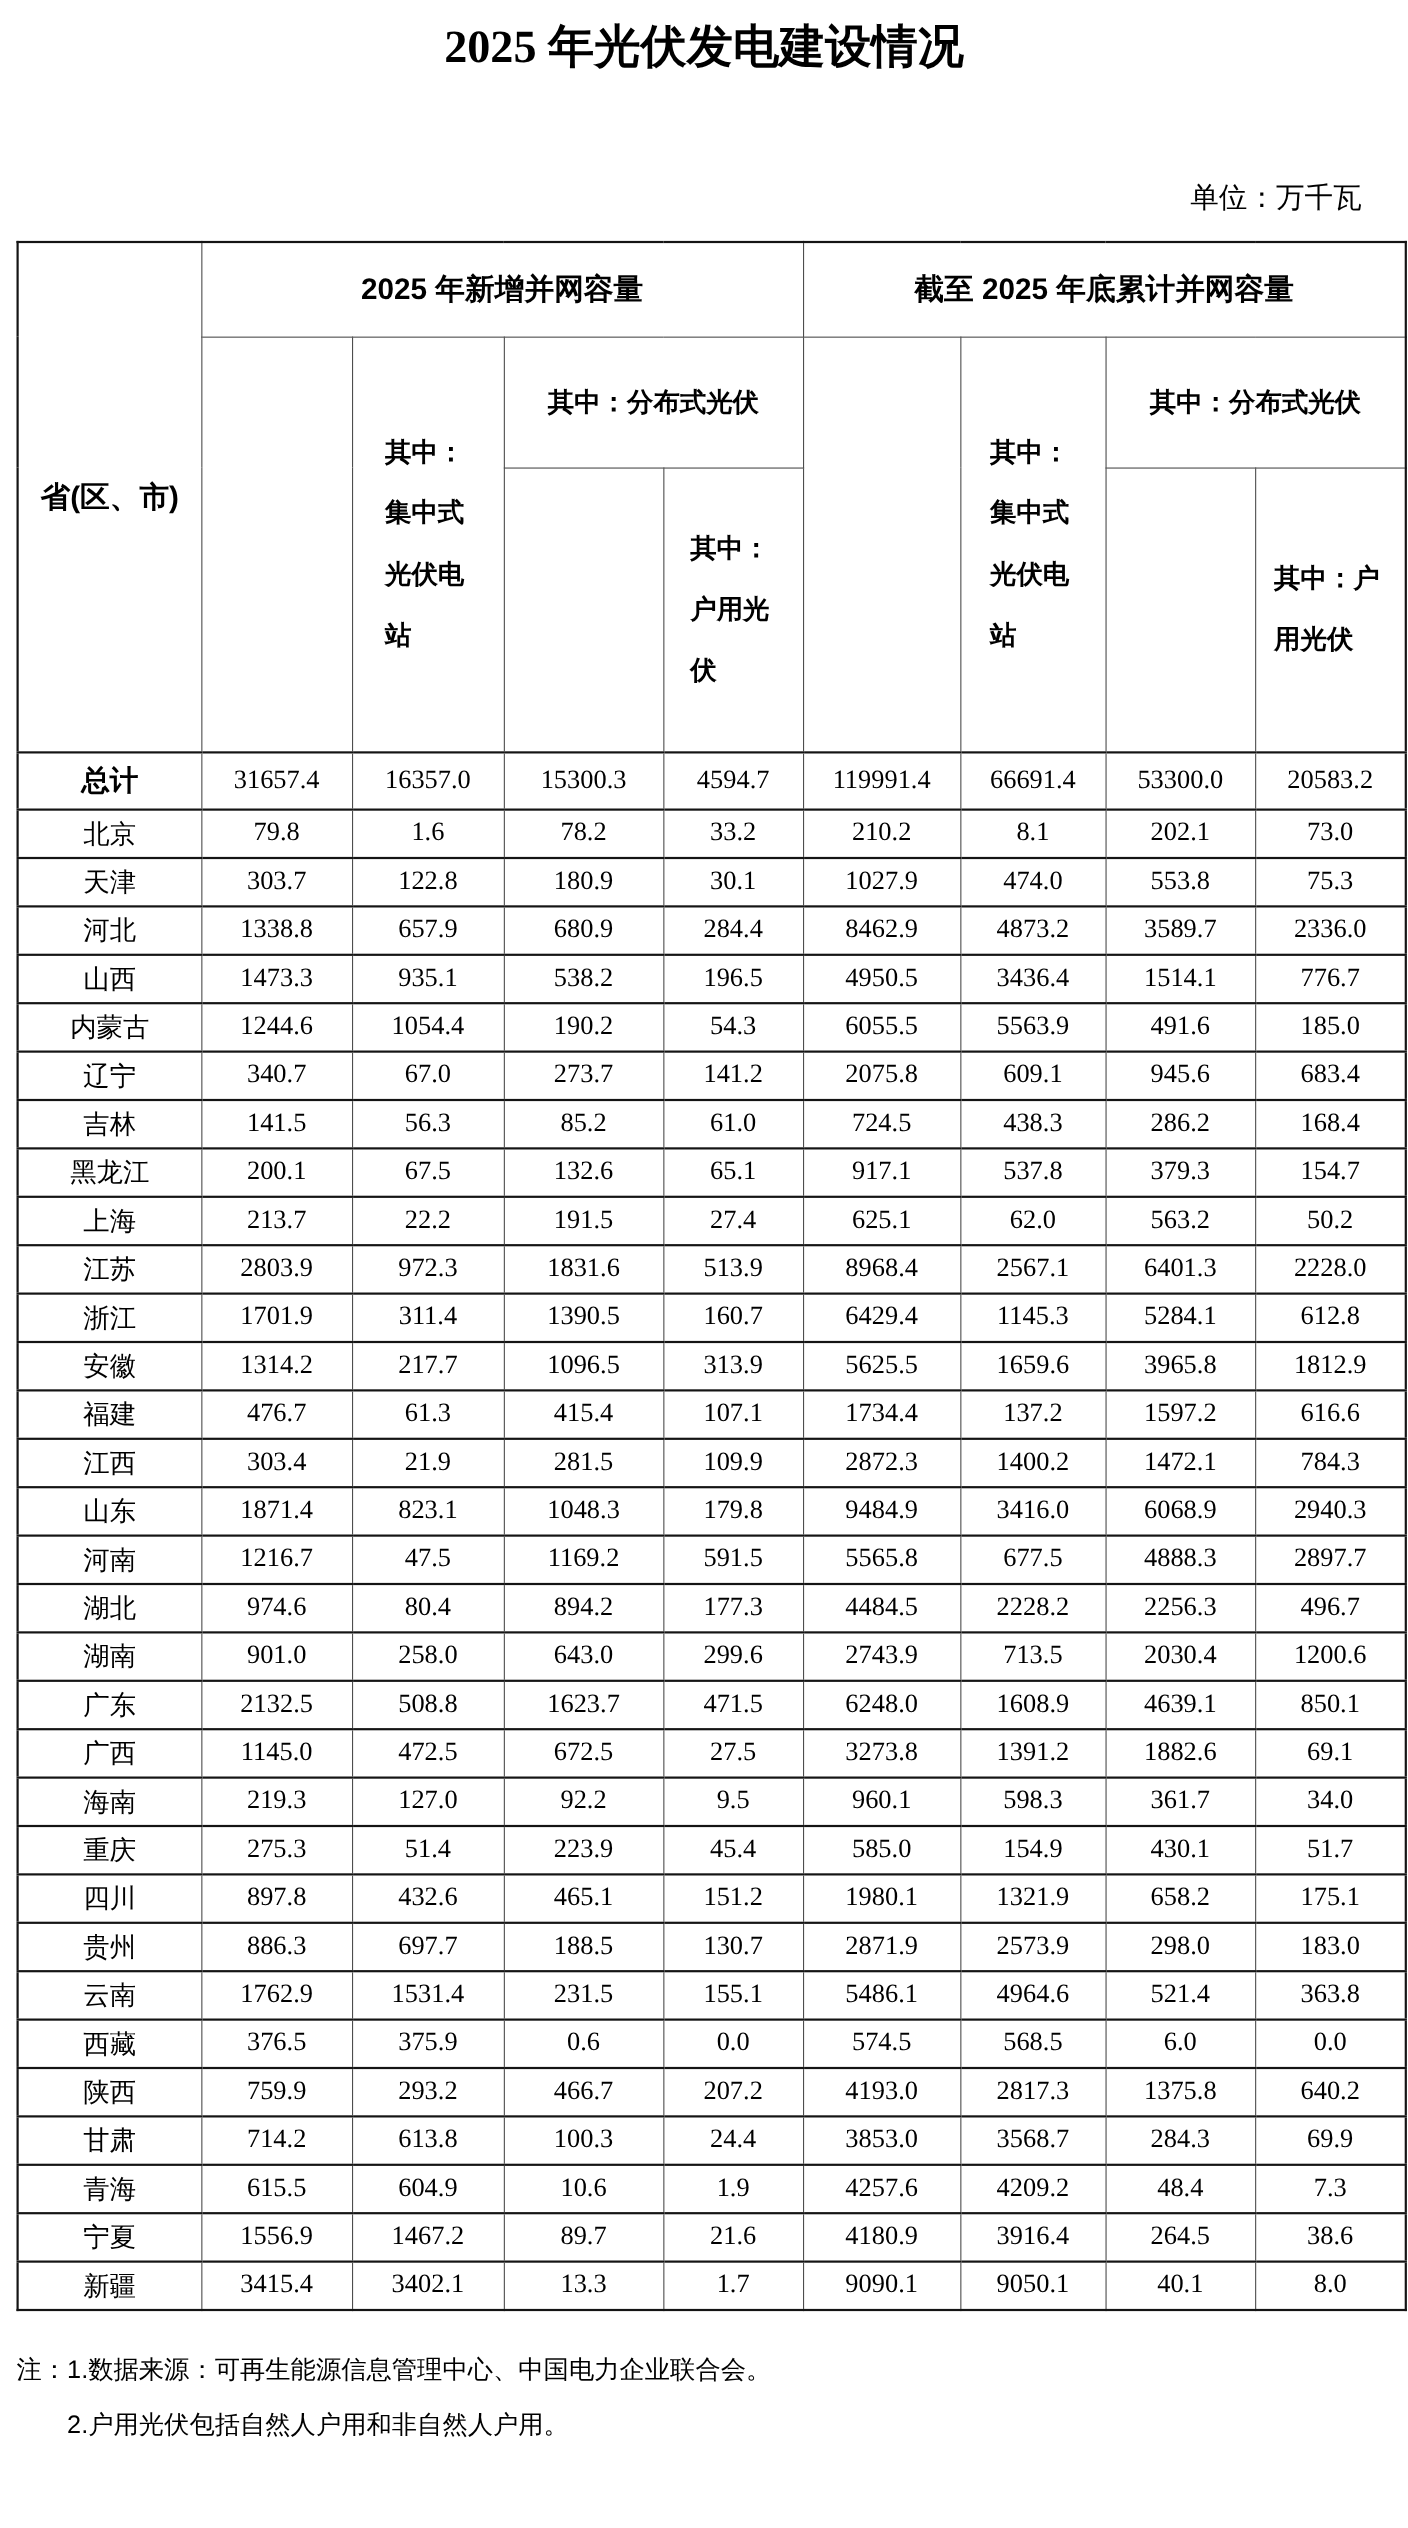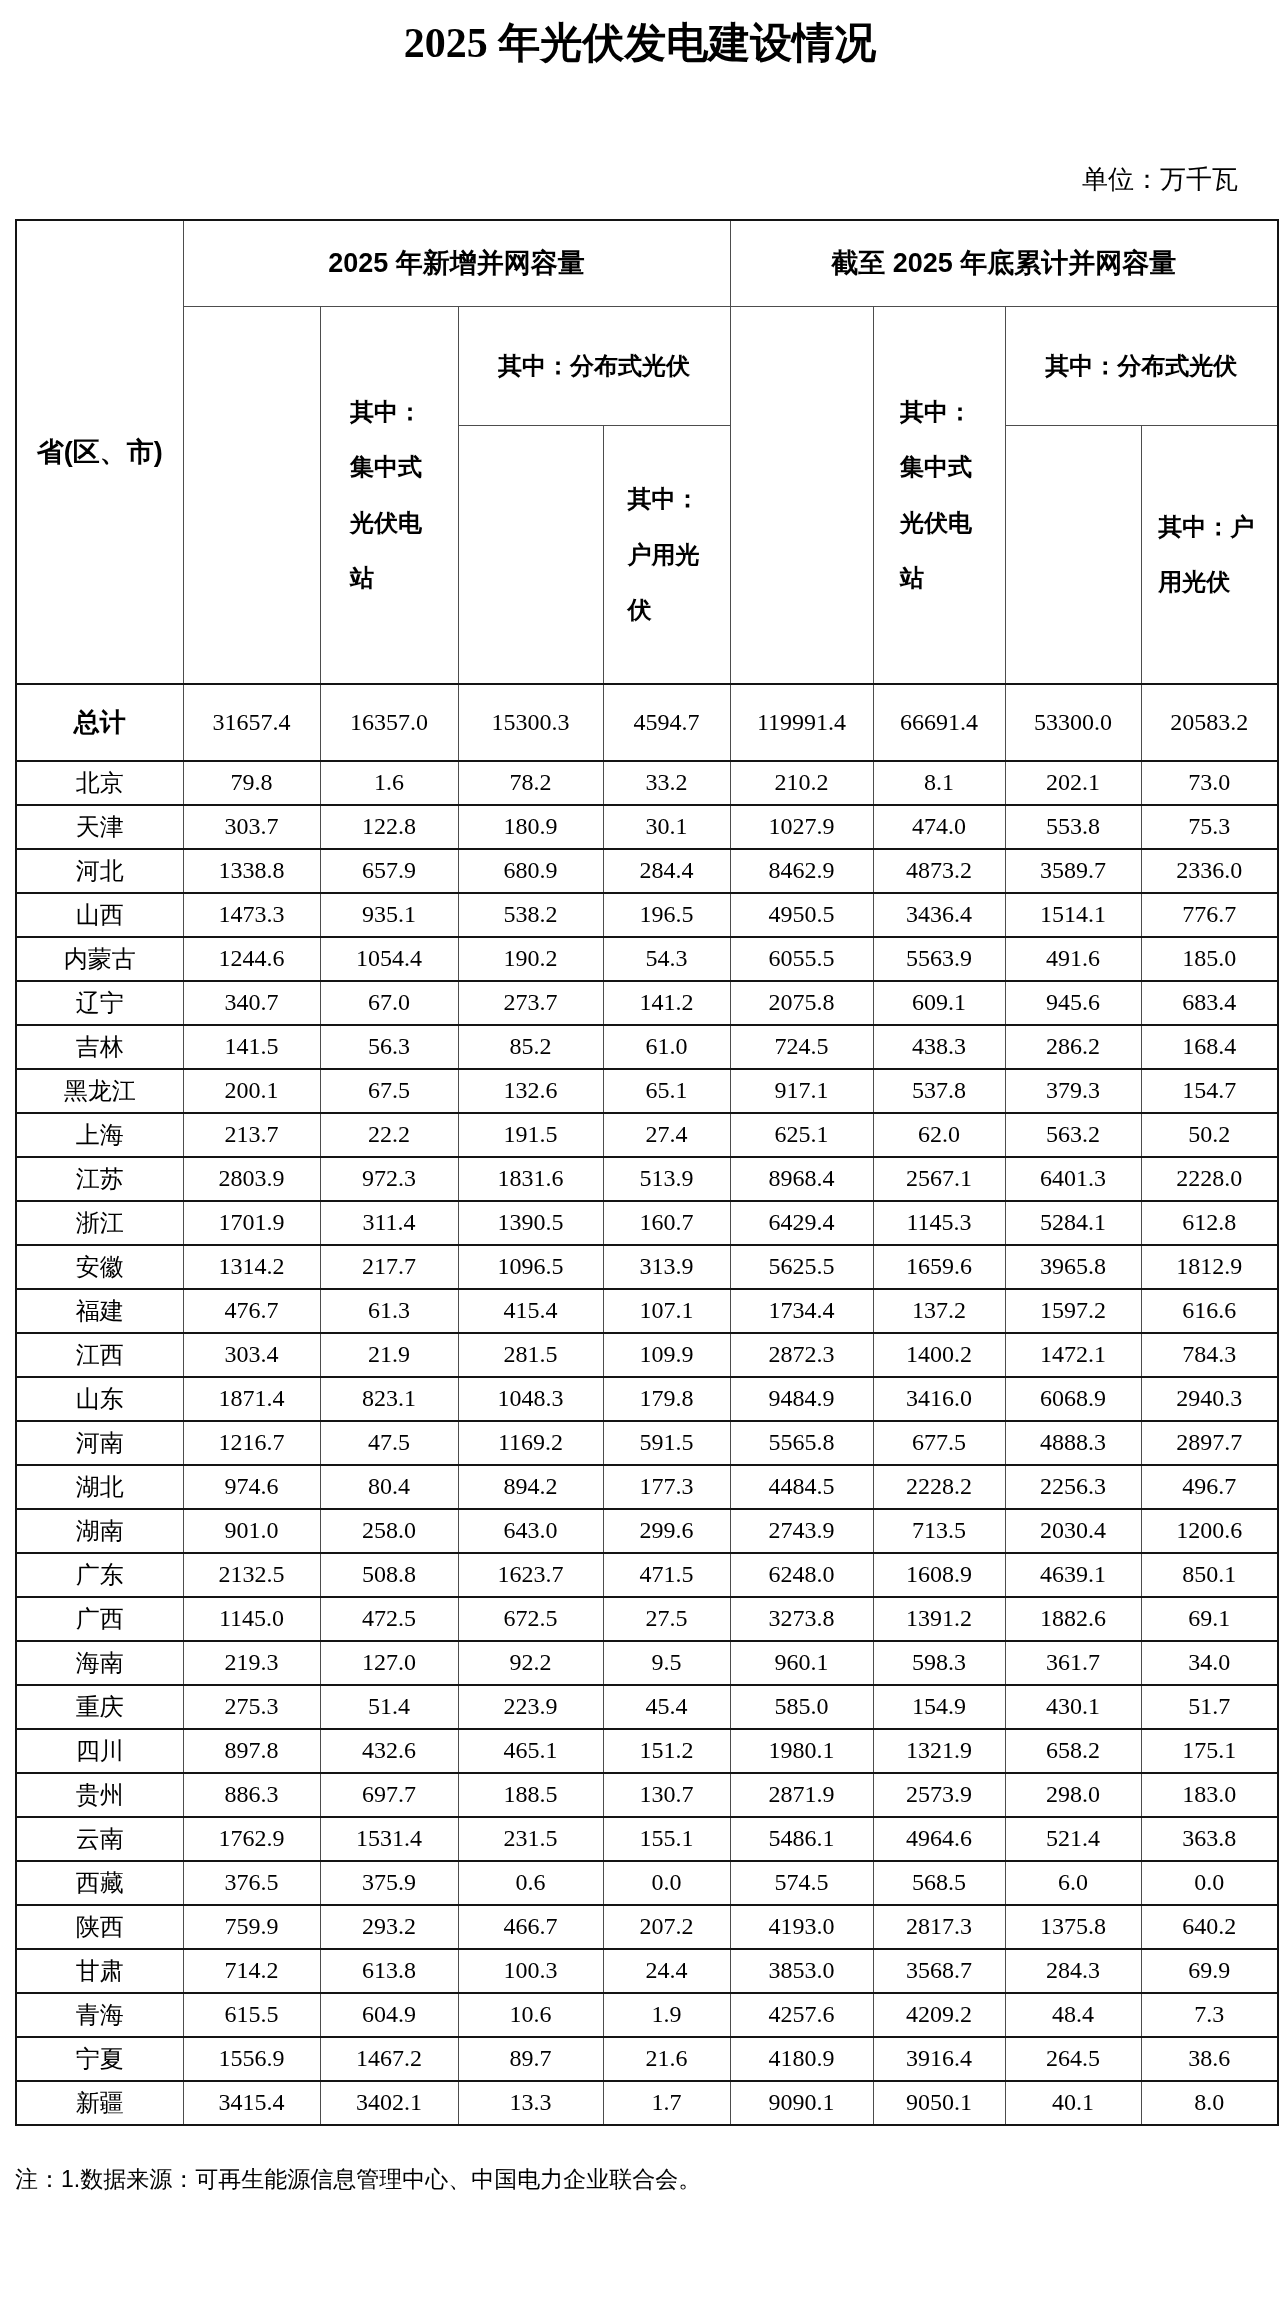--- a/index.html
+++ b/index.html
@@ -16,21 +16,21 @@
   thead th{font-weight:bold;font-family:Liberation Sans, sans-serif;margin-top:48px;}
   tr.h1 th{height:85px;font-size:27px;}
   tr.h2 th{height:118px;font-size:24px;}
   tr.h3 th{height:257px;font-size:24px;}
   .corner{font-size:27px;}
   .wrapblock{display:inline-block;line-height:2.3;text-align:left;}
   .w76{width:78px;}
   .w100{width:102px;}
   tbody td{border-top:2px solid #141414;}
   tbody tr{height:44px;}
-  tr.total-row{height:77px;}
+  tr.total-row{height:52px;}
   td.prov{font-size:24px;font-family:"Liberation Serif","DejaVu Serif",serif;}
   td.prov.total{font-weight:bold;font-size:26px;}
   td.num{font-size:24px;font-family:"Liberation Serif","DejaVu Serif",serif;}
   .notes{margin:28px 0 0 15px;font-size:23px;line-height:50px;
          font-family:Liberation Sans, sans-serif;}
   .note-line{white-space:nowrap;}
   .note-prefix{display:inline-block;width:46px;}
   .note-indent{display:inline-block;width:46px;}
 </style>
 </head>
@@ -434,13 +434,16 @@
         <td class="num">40.1</td>
         <td class="num">8.0</td>
       </tr>
     </tbody>
 </table>
 
 <div class="notes">
   <div class="note-line">
     <span class="note-prefix">注：</span><span>1.数据来源：可再生能源信息管理中心、中国电力企业联合会。</span>
   </div>
+  <div class="note-line">
+    <span class="note-indent"></span><span>2.户用光伏包括自然人户用和非自然人户用。</span>
+  </div>
 </div>
 
 </body></html>

